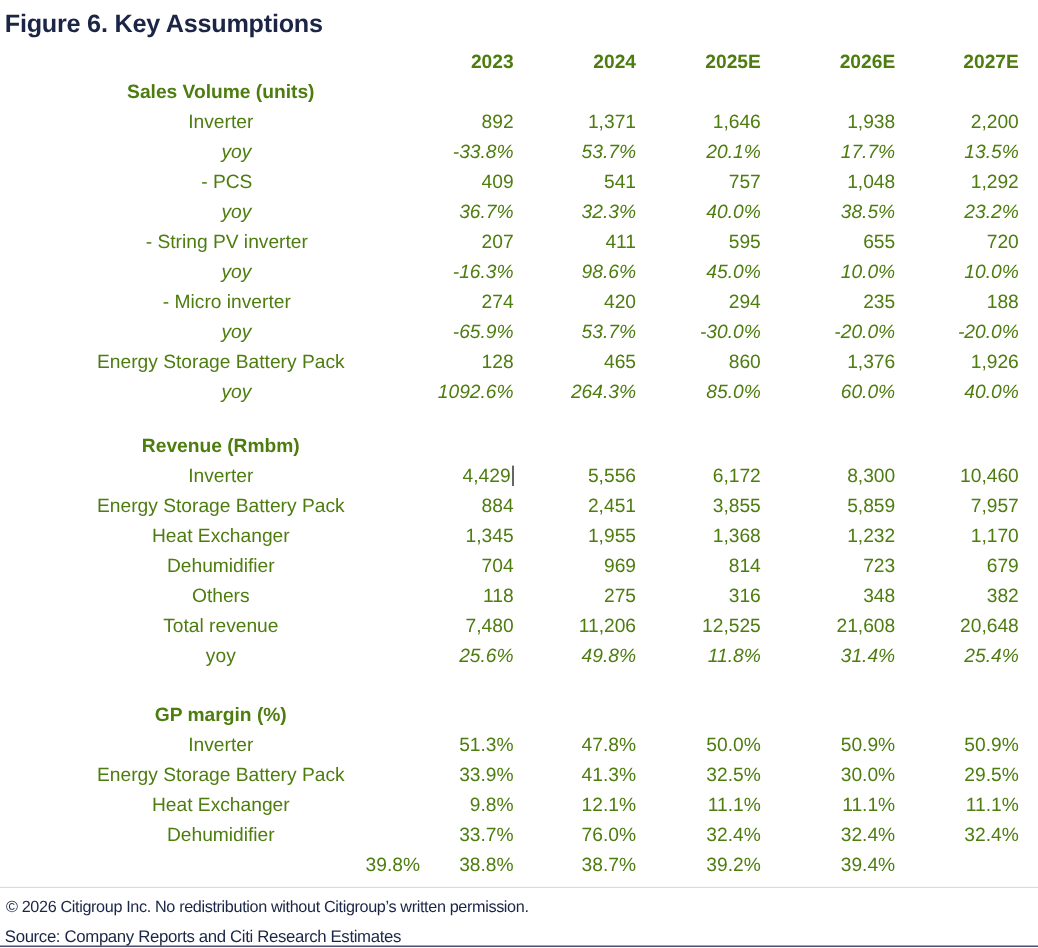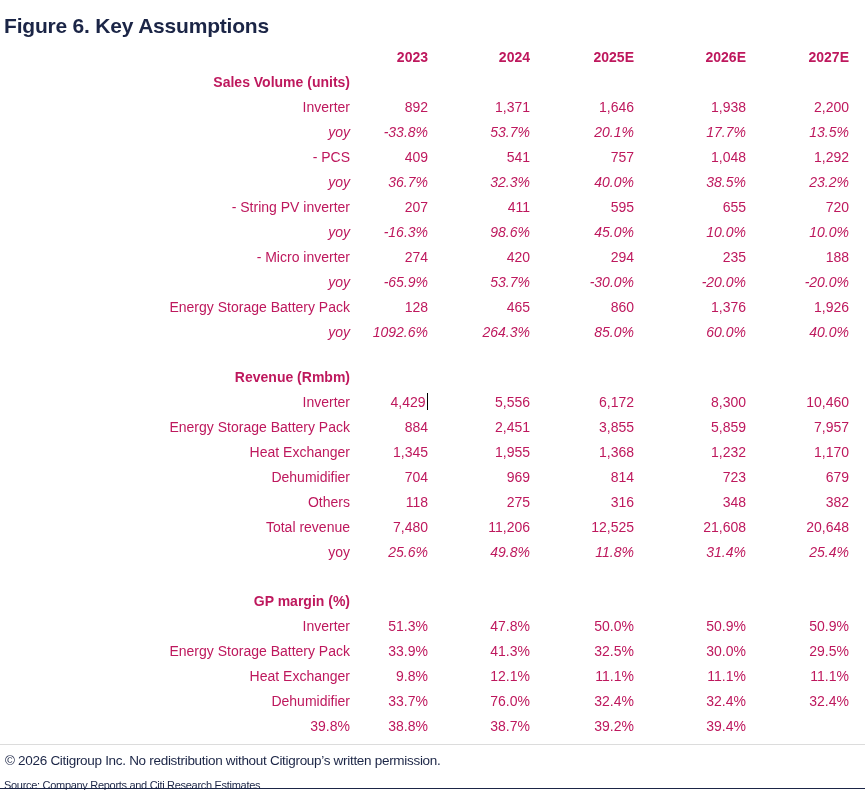--- a/index.html
+++ b/index.html
@@ -1,48 +1,48 @@
 <!DOCTYPE html>
 <html><head>
 <meta charset="utf-8">
 <style>
   html,body { margin:0; padding:0; background:#ffffff; }
   * { box-sizing:border-box; }
   .page {
     width:865px; height:790px; background:#ffffff; position:relative;
     font-family:"Liberation Sans", sans-serif; color:#000;
-    padding-top:13px; overflow:hidden;
+    padding-top:8px; overflow:hidden;
   }
   .fig-title {
     color:#1b2546; font-weight:bold; font-size:21px; line-height:26px;
     margin:0 0 6px 4px; letter-spacing:-0.2px;
   }
   .tbl { width:849px; }
   .trow {
     display:grid;
     grid-template-columns:350px 78px 102px 104px 112px 103px;
-    height:25px; line-height:25px; font-size:14px; color:#be185d;
-  }
-  .trow .lbl { padding-left:18px; text-align:right; white-space:nowrap; }
+    height:25px; line-height:25px; font-size:16px; color:#4d7c0f;
+  }
+  .trow .lbl { padding-left:18px; text-align:center; white-space:nowrap; }
   .trow .val { text-align:right; white-space:nowrap; }
   .head .val { font-weight:bold; }
   .sec-hdr { font-weight:bold; }
   .indent-1 { padding-left:28px !important; }
   .indent-2 { padding-left:44px !important; }
   .it { font-style:italic; }
   .b  { font-weight:normal; }
   .gap2 { height:20px; }
   .gap3 { height:24px; }
   .gray-rule { width:865px; height:1px; background:#dcdcdc; margin-top:5px; }
   .foot-copy {
     color:#1b2546; font-size:13.5px; line-height:17px;
     margin:7px 0 0 5px; letter-spacing:-0.3px;
   }
   .foot-src {
-    color:#1b2546; font-size:11px; line-height:21px;
+    color:#1b2546; font-size:14px; line-height:21px;
     margin:6px 0 0 4px; letter-spacing:-0.3px;
   }
   .bottom-rule {
     position:absolute; left:0; bottom:1px; width:865px; height:1.5px;
     background:#1b2546;
   }
   .caret {
     display:inline-block; width:1.5px; height:17px; background:#000;
     vertical-align:-3px; margin-left:1px;
   }

